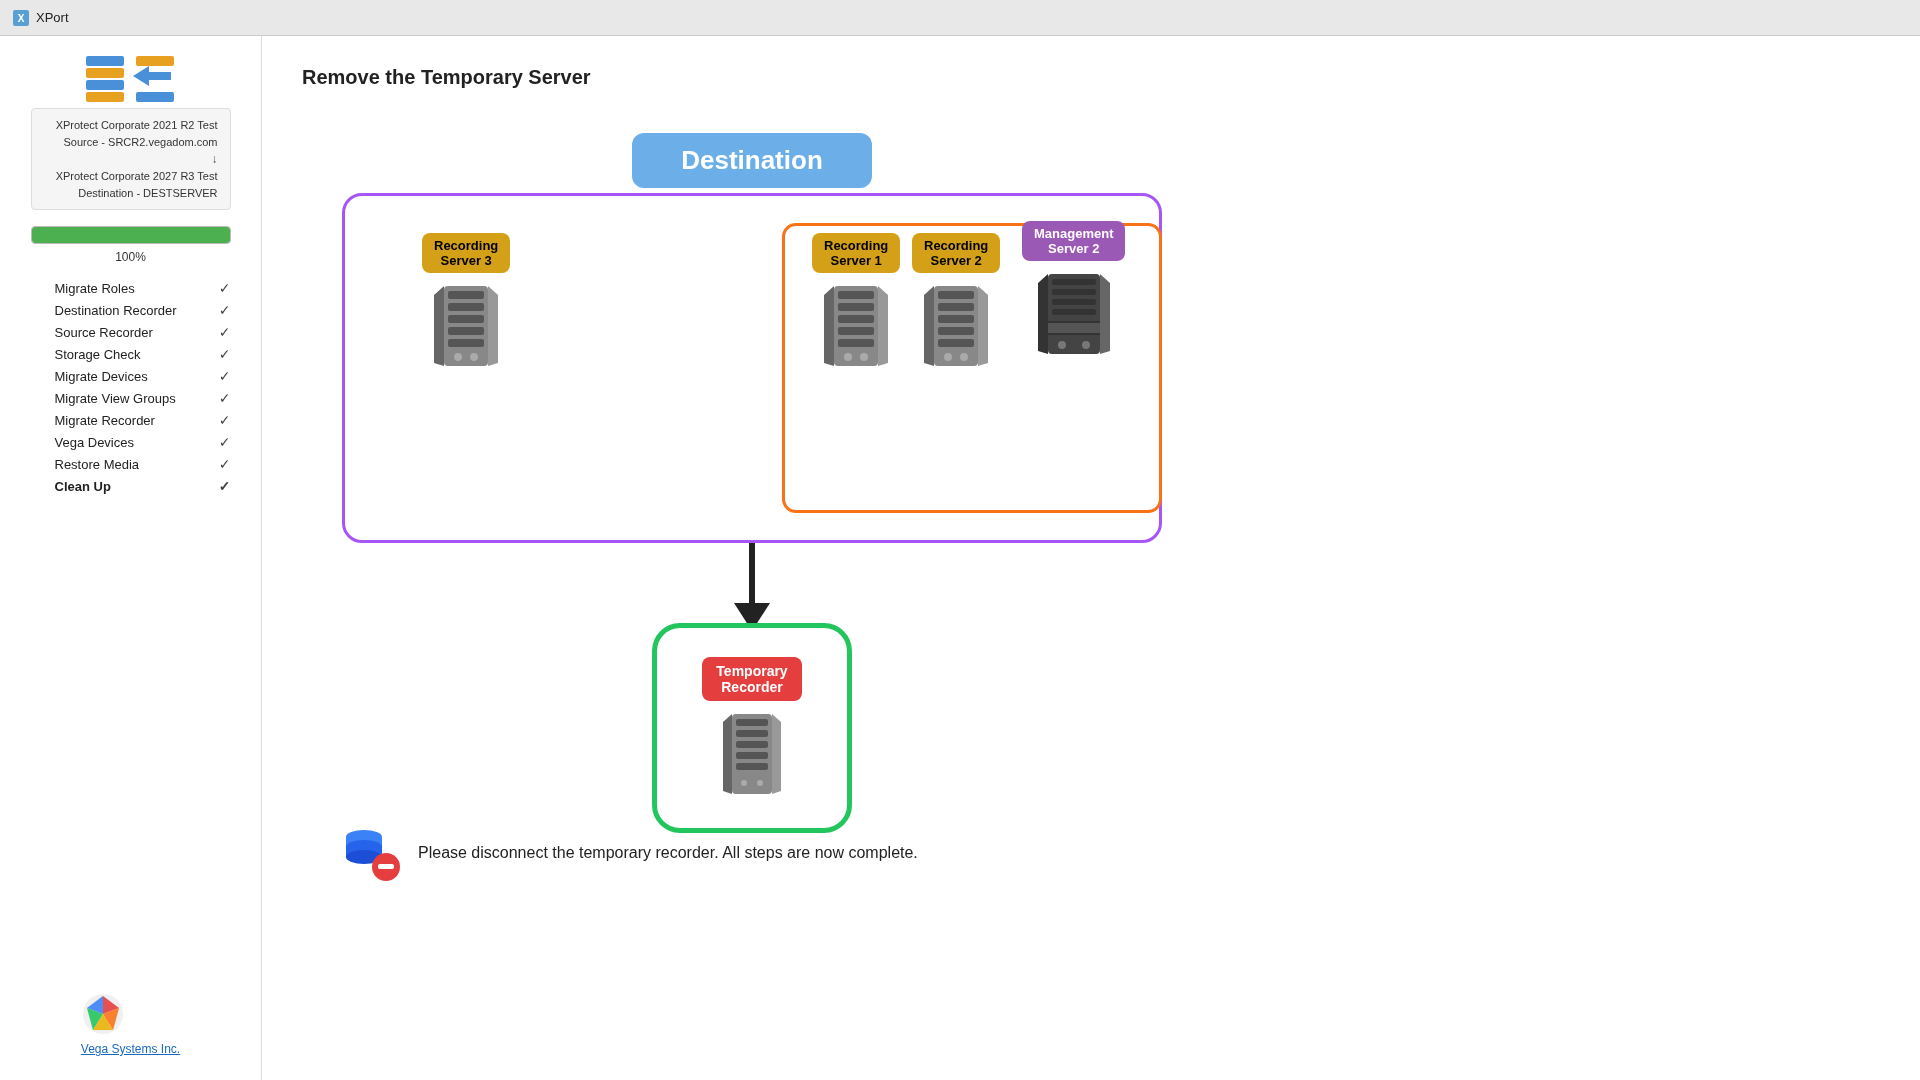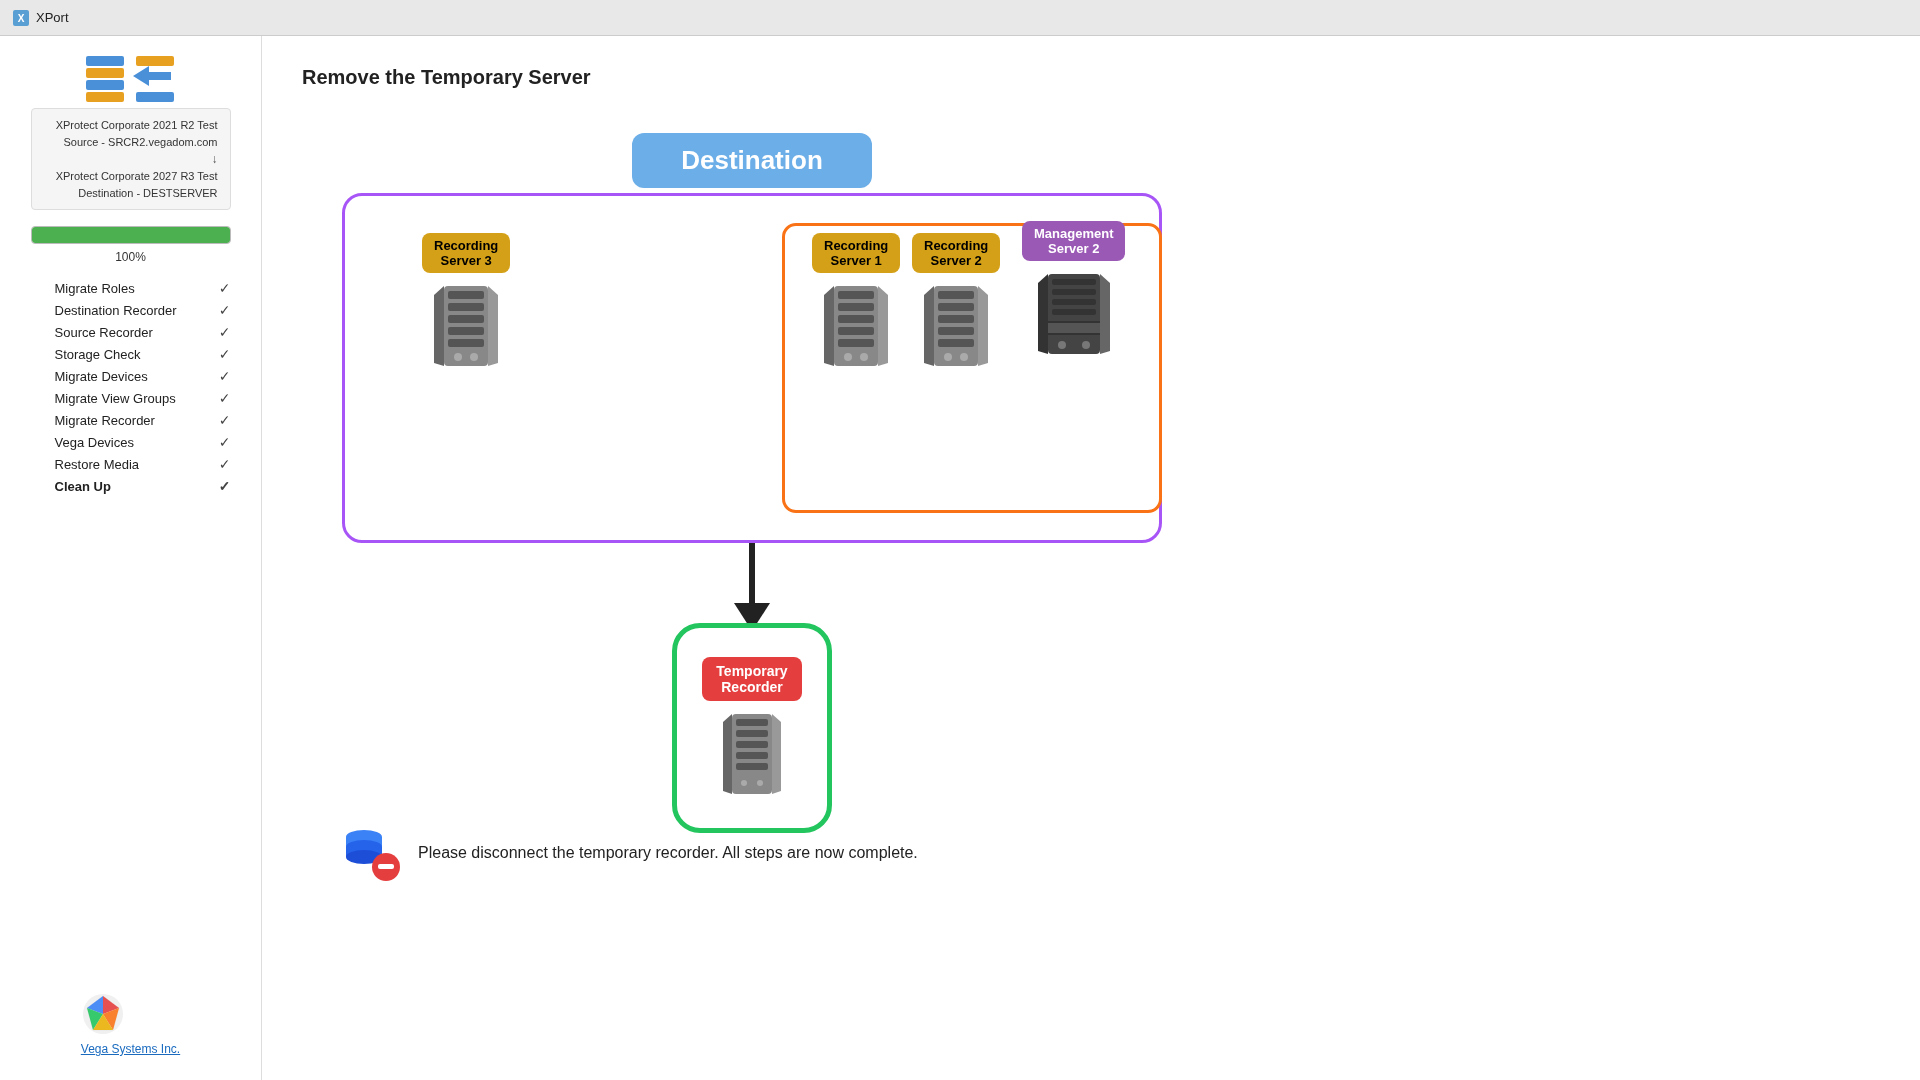--- a/index.html
+++ b/index.html
@@ -236,21 +236,21 @@
       border-right: 18px solid transparent;
       border-top: 28px solid #222;
     }
 
     
     .temp-recorder-box {
       position: absolute;
       left: 50%;
       transform: translateX(-50%);
       top: 490px;
-      width: 160px;
+      width: 200px;
       height: 210px;
       border: 5px solid #22c55e;
       border-radius: 28px;
       display: flex;
       flex-direction: column;
       align-items: center;
       justify-content: center;
       background: #fff;
       gap: 8px;
     }

